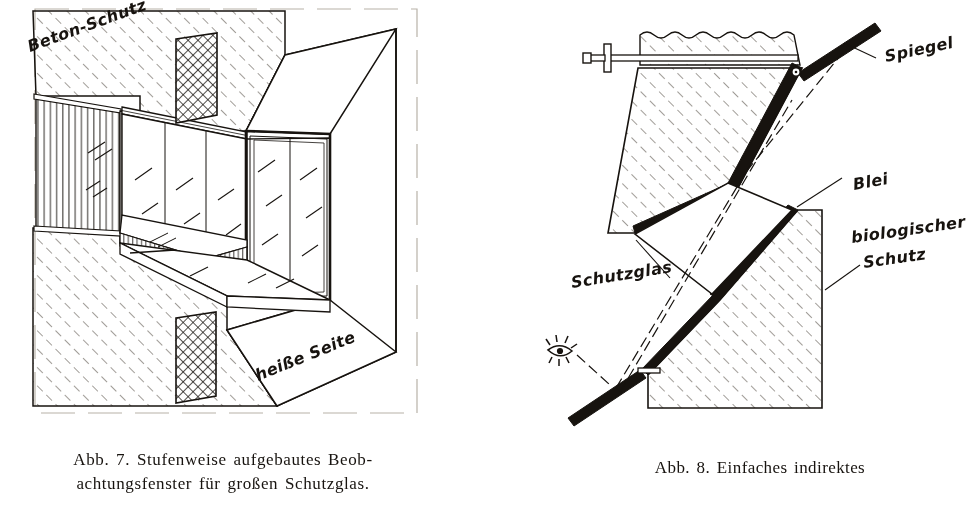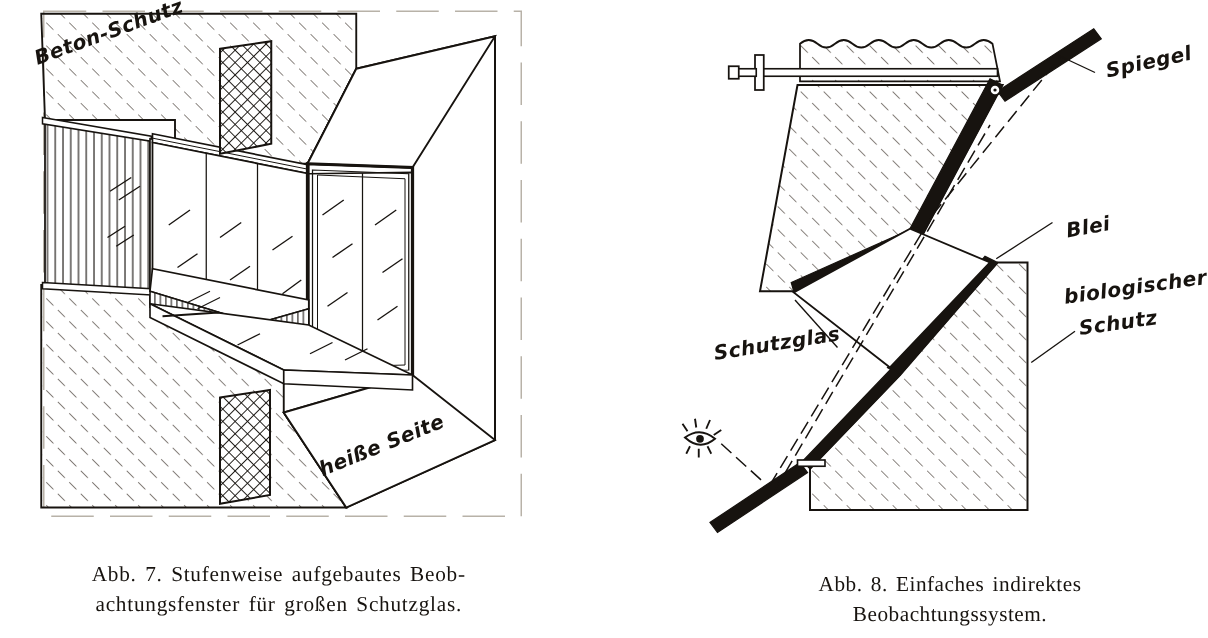--- a/index.html
+++ b/index.html
@@ -300,16 +300,15 @@
     </svg>
   </div>
 
   <div class="caption" id="caption-left">
     <span class="cap-line">Abb. 7. Stufenweise aufgebautes Beob-</span>
     <span class="cap-line">achtungsfenster für großen Schutzglas.</span>
   </div>
 
   <div class="caption" id="caption-right">
     <span class="cap-line">Abb. 8. Einfaches indirektes</span>
-    <span class="cap-line">Beobachtungssystem.</span>
   </div>
 
 </div>
 
 </body></html>

